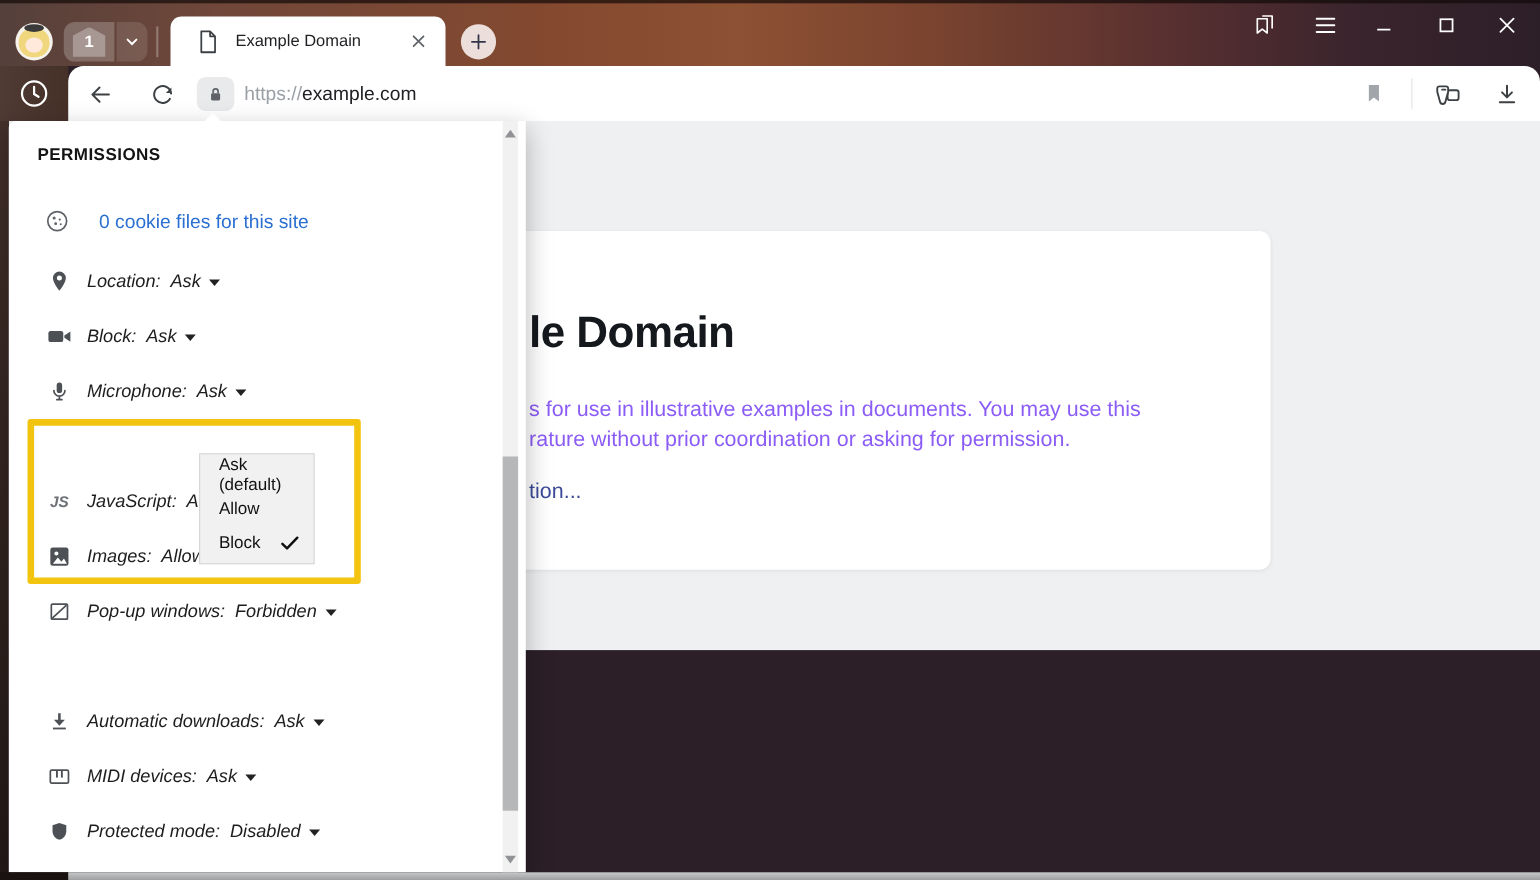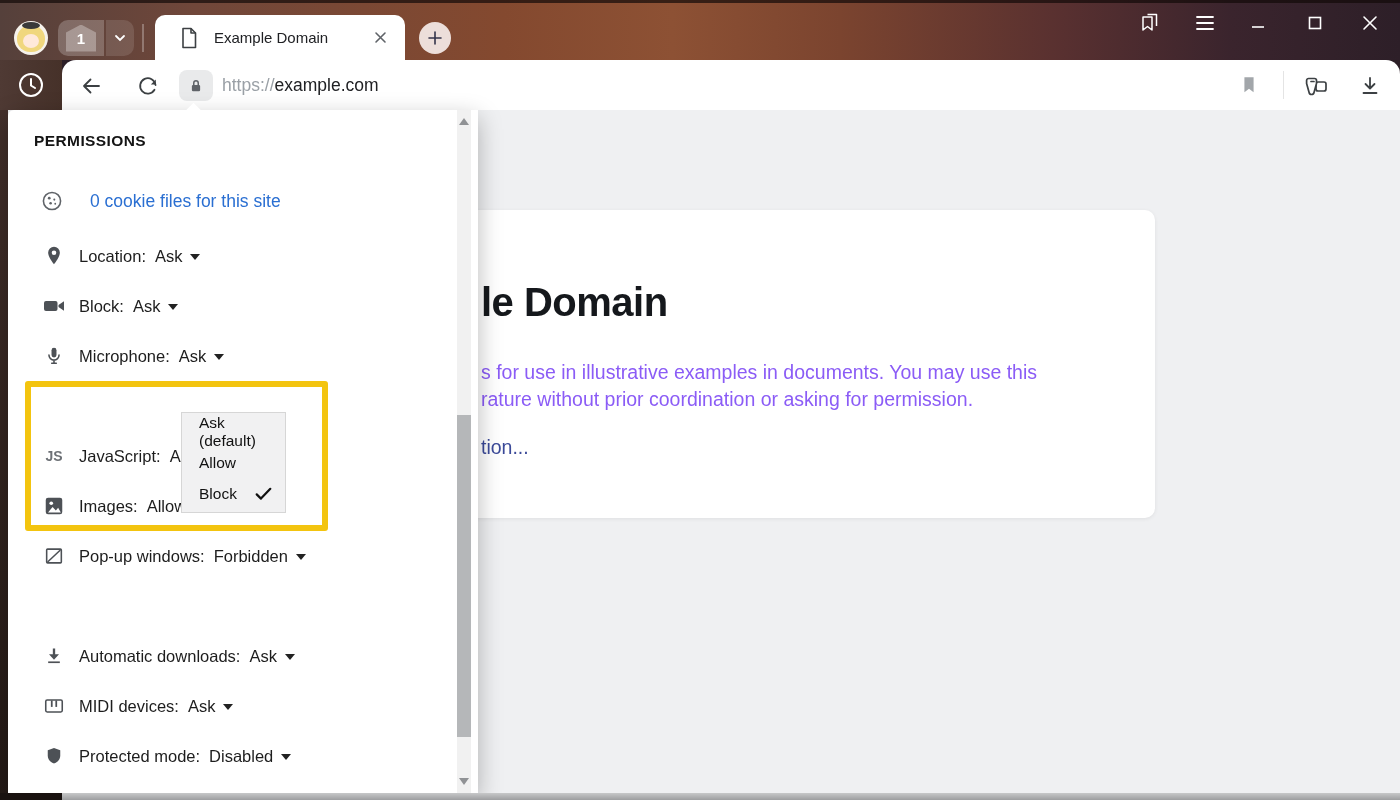--- a/index.html
+++ b/index.html
@@ -43,42 +43,42 @@
   .addr-bar{position:absolute;left:62px;top:0;width:1338px;height:50px;background:#fff;
     border-radius:14px 14px 0 0;}
   .abtn{position:absolute;top:14px;width:22px;height:22px;}
   .lockchip{position:absolute;left:179px;top:10px;width:34px;height:31px;border-radius:8px;
     background:#e9eaeb;display:flex;align-items:center;justify-content:center;}
   .url{position:absolute;left:222px;top:0;height:50px;line-height:50px;font-size:17.5px;white-space:nowrap;}
   .url .scheme{color:#9aa0a6;} .url .host{color:#202124;}
   .addr-divider{position:absolute;left:1283px;top:11px;width:1px;height:28px;background:#e4e4e4;}
 
   
-  .page{position:absolute;left:8px;top:110px;width:1392px;height:683px;background:#eff0f2;z-index:1;}
+  .page{position:absolute;left:8px;top:110px;width:1392px;height:481px;background:#eff0f2;z-index:1;}
   .card{position:absolute;left:412px;top:100px;width:735px;height:308px;background:#fff;
     border-radius:10px;box-shadow:0 1px 4px rgba(0,0,0,.07);}
   .pg-heading{position:absolute;left:473px;top:170px;font-size:40px;font-weight:bold;
     color:#15181c;letter-spacing:-.5px;white-space:nowrap;}
   .pg-line{position:absolute;left:473px;font-size:19.5px;color:#8b5cf6;white-space:nowrap;}
   .pg-link{position:absolute;left:473px;top:326px;font-size:19.5px;color:var(--page-link-blue,#3b4a99);white-space:nowrap;}
   .frame-left{position:absolute;left:0;top:110px;width:8px;height:690px;
     background:linear-gradient(180deg,#43302b,#241a16);z-index:2;}
   .frame-bl{position:absolute;left:0;top:793px;width:62px;height:7px;background:#191210;z-index:9;}
   .frame-b{position:absolute;left:62px;top:793px;width:1338px;height:7px;
     background:linear-gradient(180deg,#c7c8c9,#9d9ea0);z-index:9;}
 
   
   .panel{position:absolute;left:8px;top:110px;width:470px;height:683px;background:#fff;
     border-radius:6px 0 0 0;box-shadow:0 8px 24px rgba(0,0,0,.28);z-index:5;}
   .panel-notch{position:absolute;left:180px;top:-5px;width:11px;height:11px;background:#fff;transform:rotate(45deg);}
   .panel-title{position:absolute;left:26px;top:22px;font-size:15.5px;font-weight:bold;
     color:#141414;letter-spacing:.4px;}
   .cookie-row{position:absolute;left:32px;top:74px;height:34px;display:flex;align-items:center;gap:13px;}
   .cookie-link{font-size:17.5px;color:var(--cookie-link-blue,#2a6fd2);cursor:pointer;}
-  .perm-row{position:absolute;left:34px;height:34px;display:flex;align-items:center;font-size:16.5px;color:#1d1d1d;}
+  .perm-row{position:absolute;left:34px;height:34px;display:flex;align-items:center;font-size:16.5px;color:#1d1d1d;font-style:italic;}
   .picon{width:24px;height:24px;margin-right:13px;display:flex;align-items:center;justify-content:center;flex:none;}
   .pvalue{display:flex;align-items:center;margin-left:9px;cursor:pointer;text-align:right;}
   .caret{display:inline-block;width:0;height:0;border-left:5px solid transparent;
     border-right:5px solid transparent;border-top:6px solid #222;margin-left:8px;margin-top:2px;}
   .caret-notif{position:absolute;left:238px;top:13px;}
 
   
   .popup{position:absolute;left:173px;top:302px;width:105px;height:101px;background:#f1f1f2;
     border:1px solid #d6d6d6;box-sizing:border-box;z-index:6;padding-top:3px;}
   .popup-item{height:31px;display:flex;align-items:center;padding:0 13px 0 17px;

